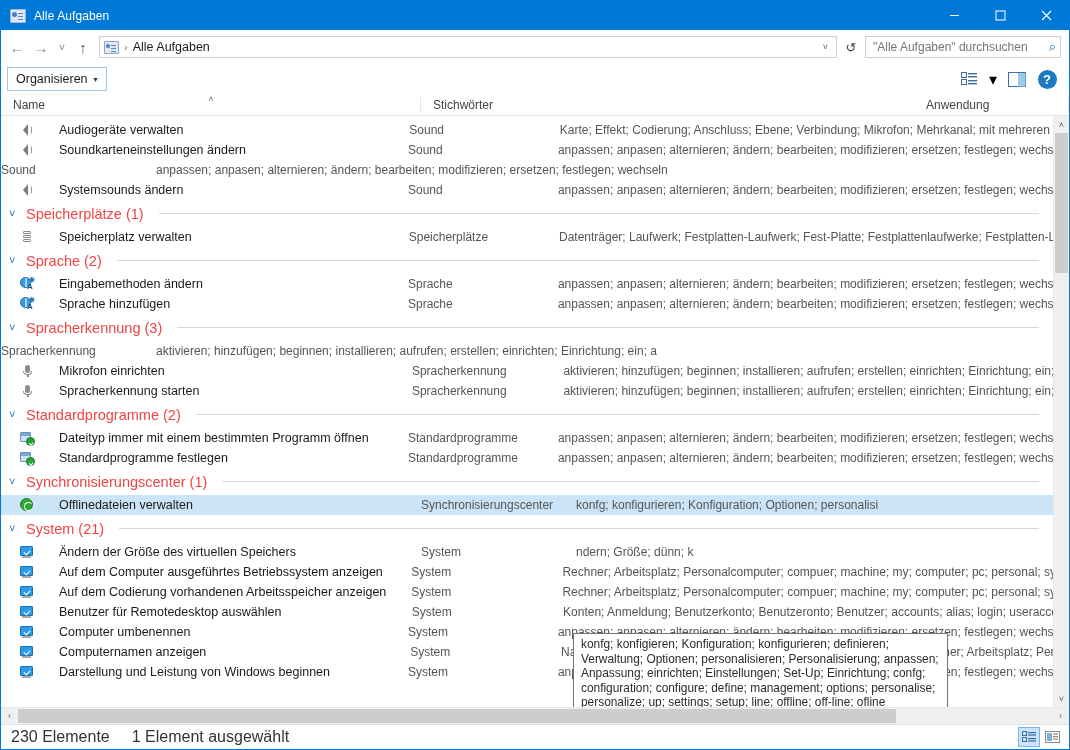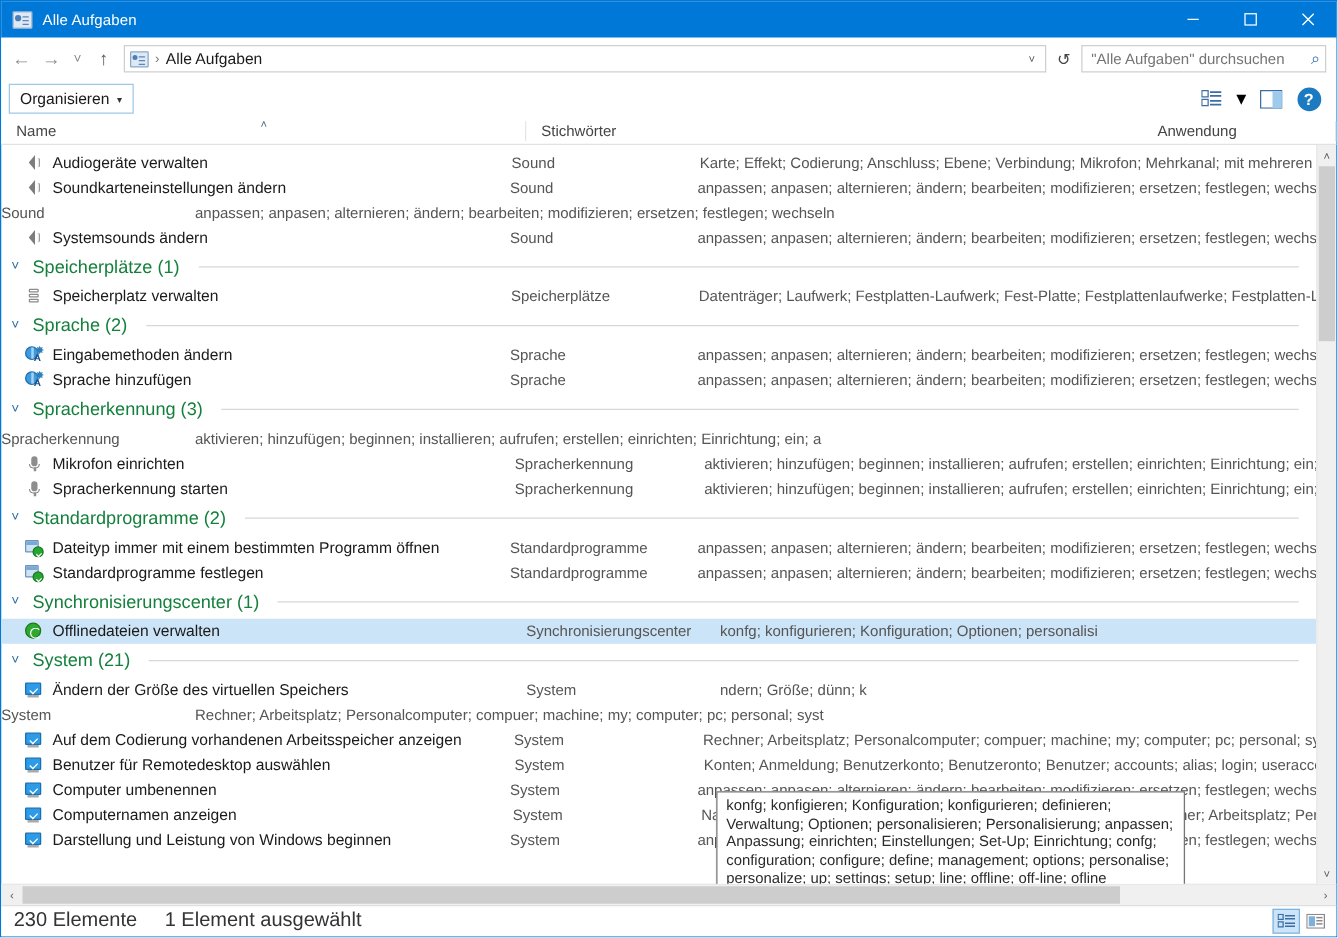--- a/index.html
+++ b/index.html
@@ -108,26 +108,26 @@
 
   
   #listwrap { flex: 1 1 auto; position: relative; overflow: hidden; display: flex; }
   #list { flex: 1 1 auto; position: relative; overflow: hidden; padding-top: 4px; }
 
   .group {
     height: 27px; display: flex; align-items: center; padding-left: 8px; gap: 7px;
     position: relative;
   }
   .group .gchev { font-size: 11px; color: #2b6ca3; width: 10px; line-height: 1; }
-  .group .glabel { font-size: 14.5px; color: #15803d; white-space: nowrap; }
+  .group .glabel { font-size: 14.5px; color: #ef4444; white-space: nowrap; }
   .group .gline { flex: 1 1 auto; height: 1px; background: #d8d8d8; margin-left: 8px; margin-right: 14px; }
 
   .row { height: 20px; display: flex; align-items: center; position: relative; }
   .row.sel { background: #cce4f7; }
-  .row .c-name { width: 420px; display: flex; align-items: center; padding-left: 18px; gap: 7px;
+  .row .c-name { width: 420px; display: flex; align-items: center; padding-left: 18px; gap: 24px;
                  overflow: hidden; }
   .row .c-app  { width: 155px; font-size: 12px; color: #555; white-space: nowrap; overflow: hidden; }
   .row .c-kw   { flex: 1 1 auto; font-size: 12px; color: #555; white-space: nowrap; overflow: hidden; }
   .row .nm { font-size: 12.5px; color: #1a1a1a; white-space: nowrap; }
 
   .ico { width: 16px; height: 16px; position: relative; flex: 0 0 auto; }
   .ico.speaker .tri { position: absolute; left: 4px; top: 2px; width: 0; height: 0;
     border-top: 6px solid transparent; border-bottom: 6px solid transparent; border-right: 5px solid #7d7d7d; }
   .ico.speaker .w1 { position: absolute; left: 11px; top: 4px; width: 2px; height: 8px;
     border-right: 1.5px solid #9a9a9a; border-radius: 0 6px 6px 0; }
@@ -483,20 +483,27 @@
             <span class="ico sysmon">
               <span class="scr"></span>
               <span class="base"></span>
             </span>
             <span class="nm">Ändern der Größe des virtuellen Speichers</span>
           </span>
           <span class="c-app">System</span>
           <span class="c-kw">ndern; Größe; dünn; k</span>
         </div>
         <div class="row">
+          <span class="c-name">
+            <span class="ico sysmon">
+              <span class="scr"></span>
+              <span class="base"></span>
+            </span>
+            <span class="nm">Auf dem Computer ausgeführtes Betriebssystem anzeigen</span>
+          </span>
           <span class="c-app">System</span>
           <span class="c-kw">Rechner; Arbeitsplatz; Personalcomputer; compuer; machine; my; computer; pc; personal; syst</span>
         </div>
         <div class="row">
           <span class="c-name">
             <span class="ico sysmon">
               <span class="scr"></span>
               <span class="base"></span>
             </span>
             <span class="nm">Auf dem Codierung vorhandenen Arbeitsspeicher anzeigen</span>

